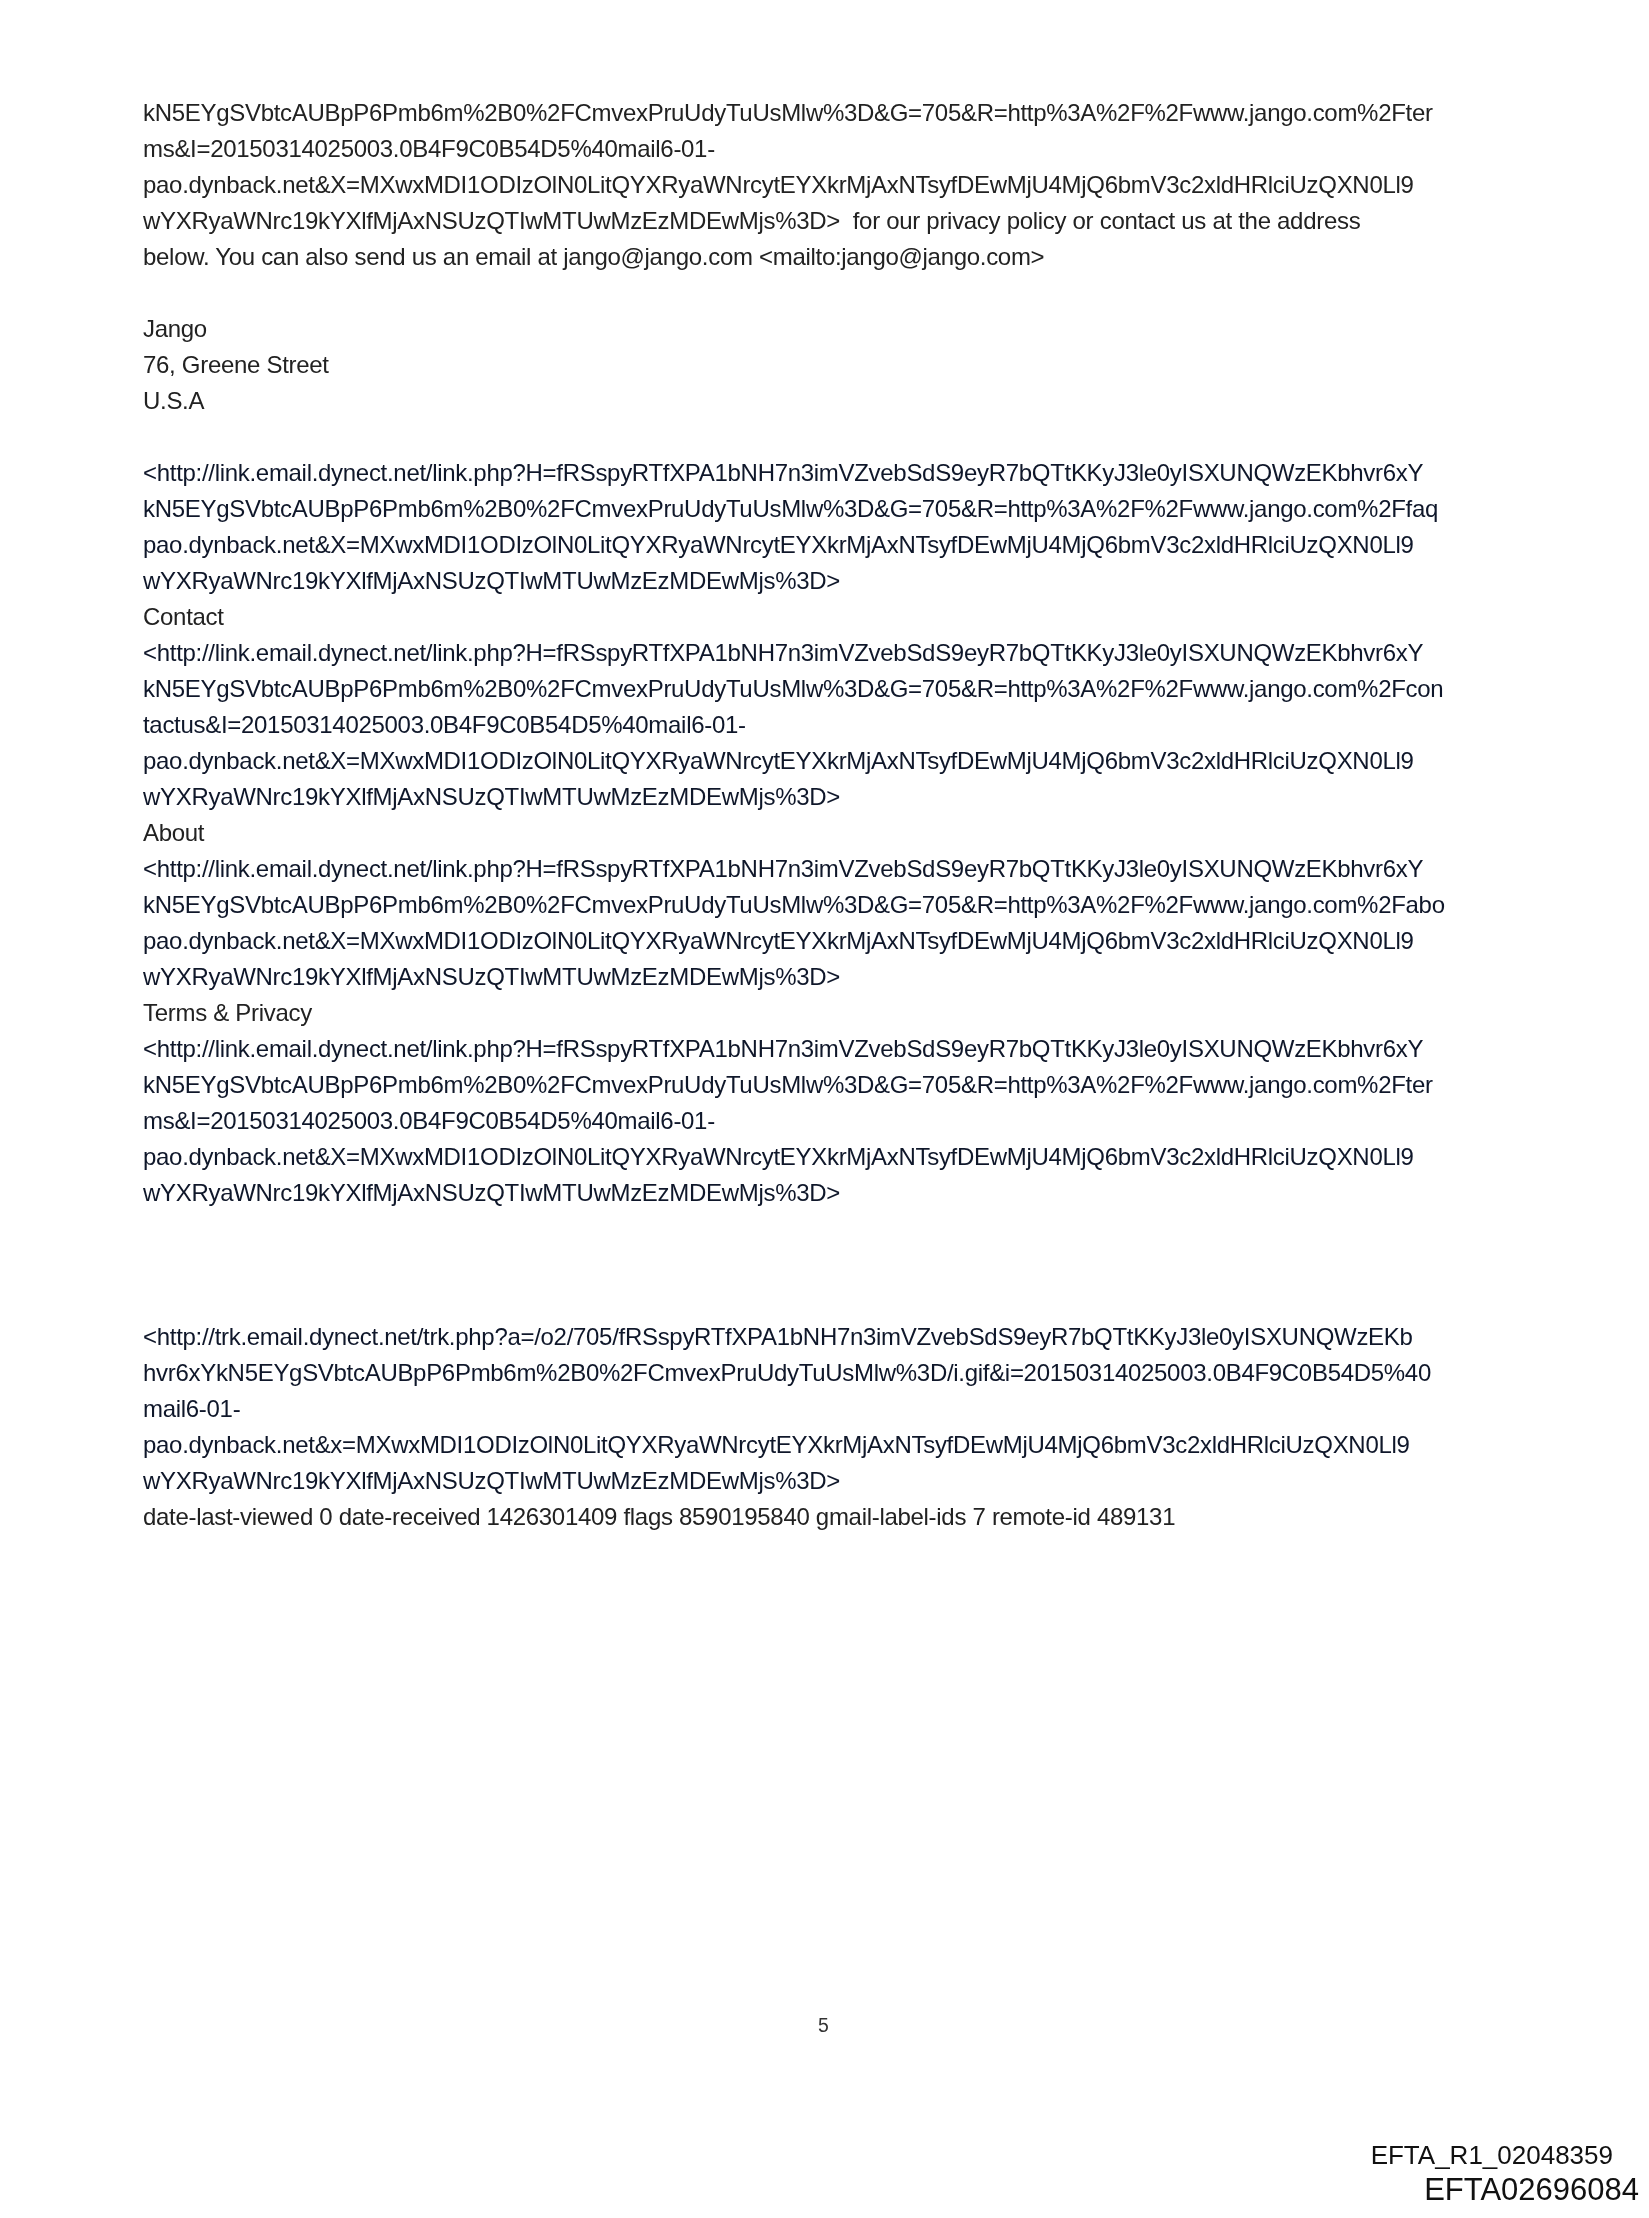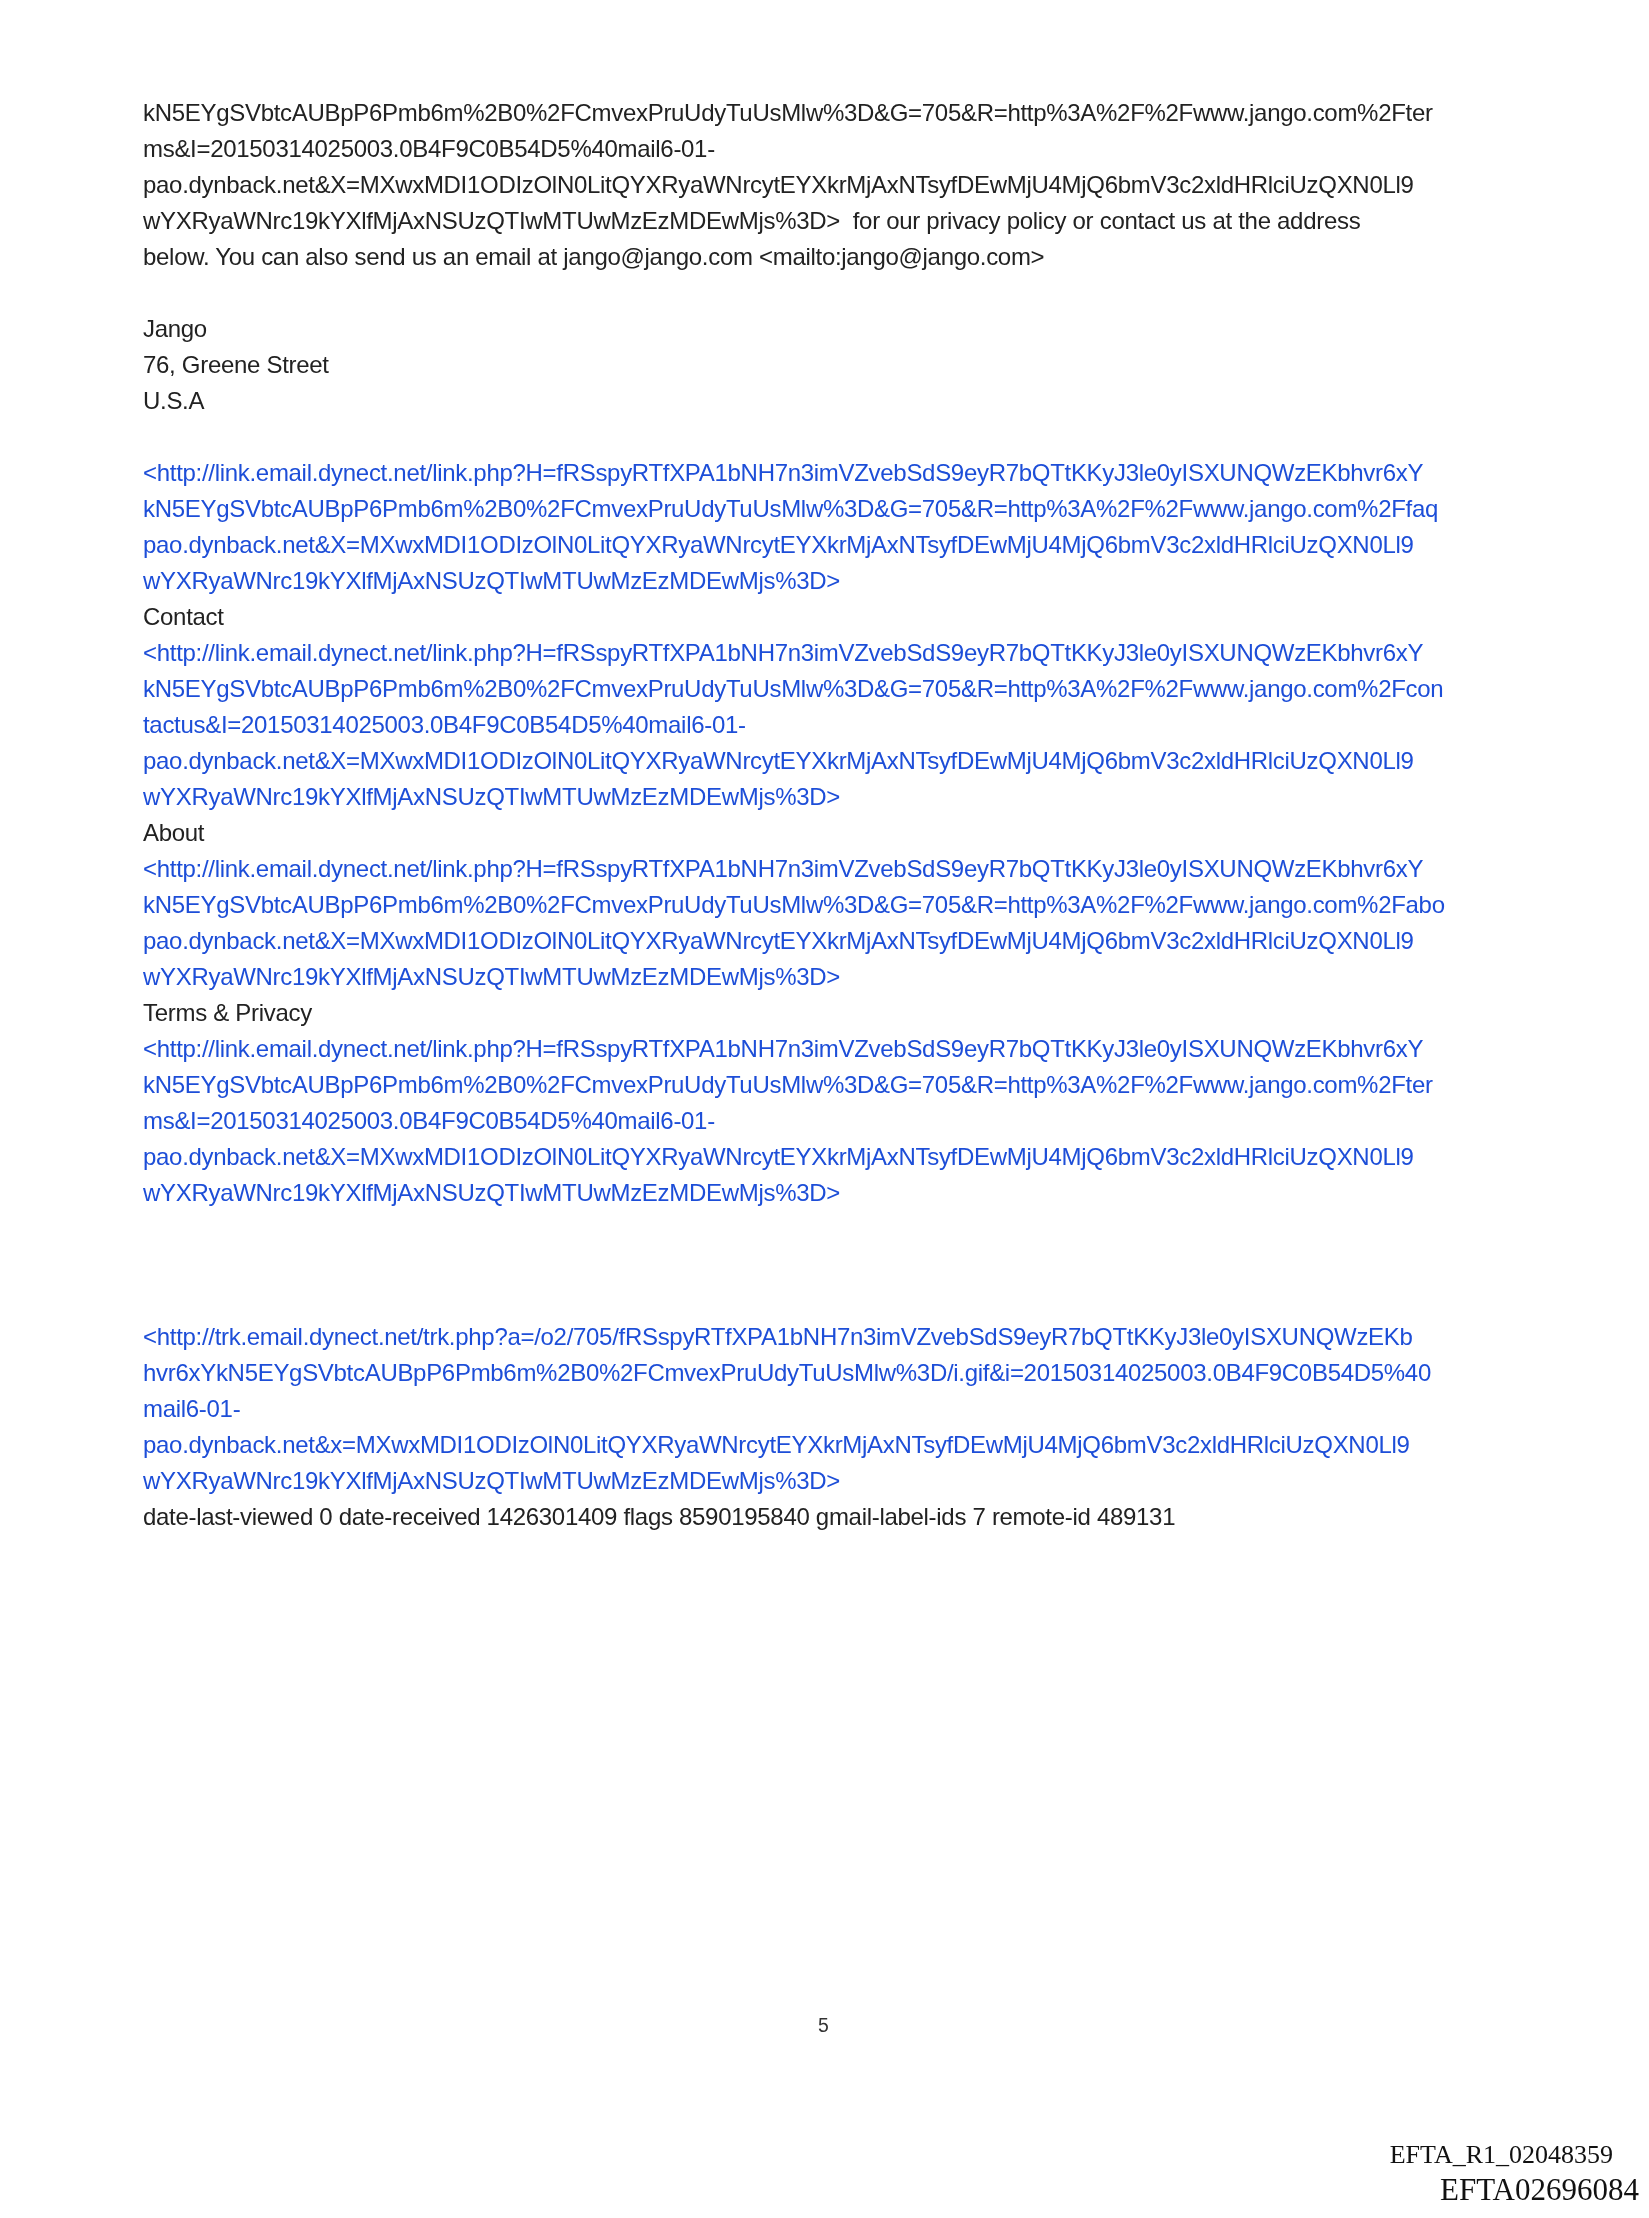--- a/index.html
+++ b/index.html
@@ -11,29 +11,29 @@
     }
     .body-text {
       position: absolute; left: 95px; top: 95px; width: 1475px;
       font-size: 24px; line-height: 36px; letter-spacing: -0.3px;
       color: #222222;
       margin-left: 48px;
     }
     .line { white-space: pre; display: block; height: 36px; }
     .blank { display: block; height: 36px; }
     .gif-line { padding-left: 5.8px; }
-    .link { color: #1d4ed8; text-decoration: none; }
+    .link { color: #0f172a; text-decoration: none; }
     .page-number {
       position: absolute; left: 818px; top: 2014px;
       font-size: 19.4px; color: #333333;
       font-family: "Liberation Sans", sans-serif;
     }
     .bates {
       position: absolute; right: 19.4px; text-align: right;
-      font-family: Liberation Serif, serif; color: #111111;
+      font-family: Liberation Sans, sans-serif; color: #111111;
     }
     .bates-1 { top: 2140px; font-size: 26px; right: 37px; }
     .bates-2 { top: 2172px; font-size: 31px; right: 11px; }
   </style>
 </head>
 <body>
 
 <div class="page">
   <div class="body-text">
 

